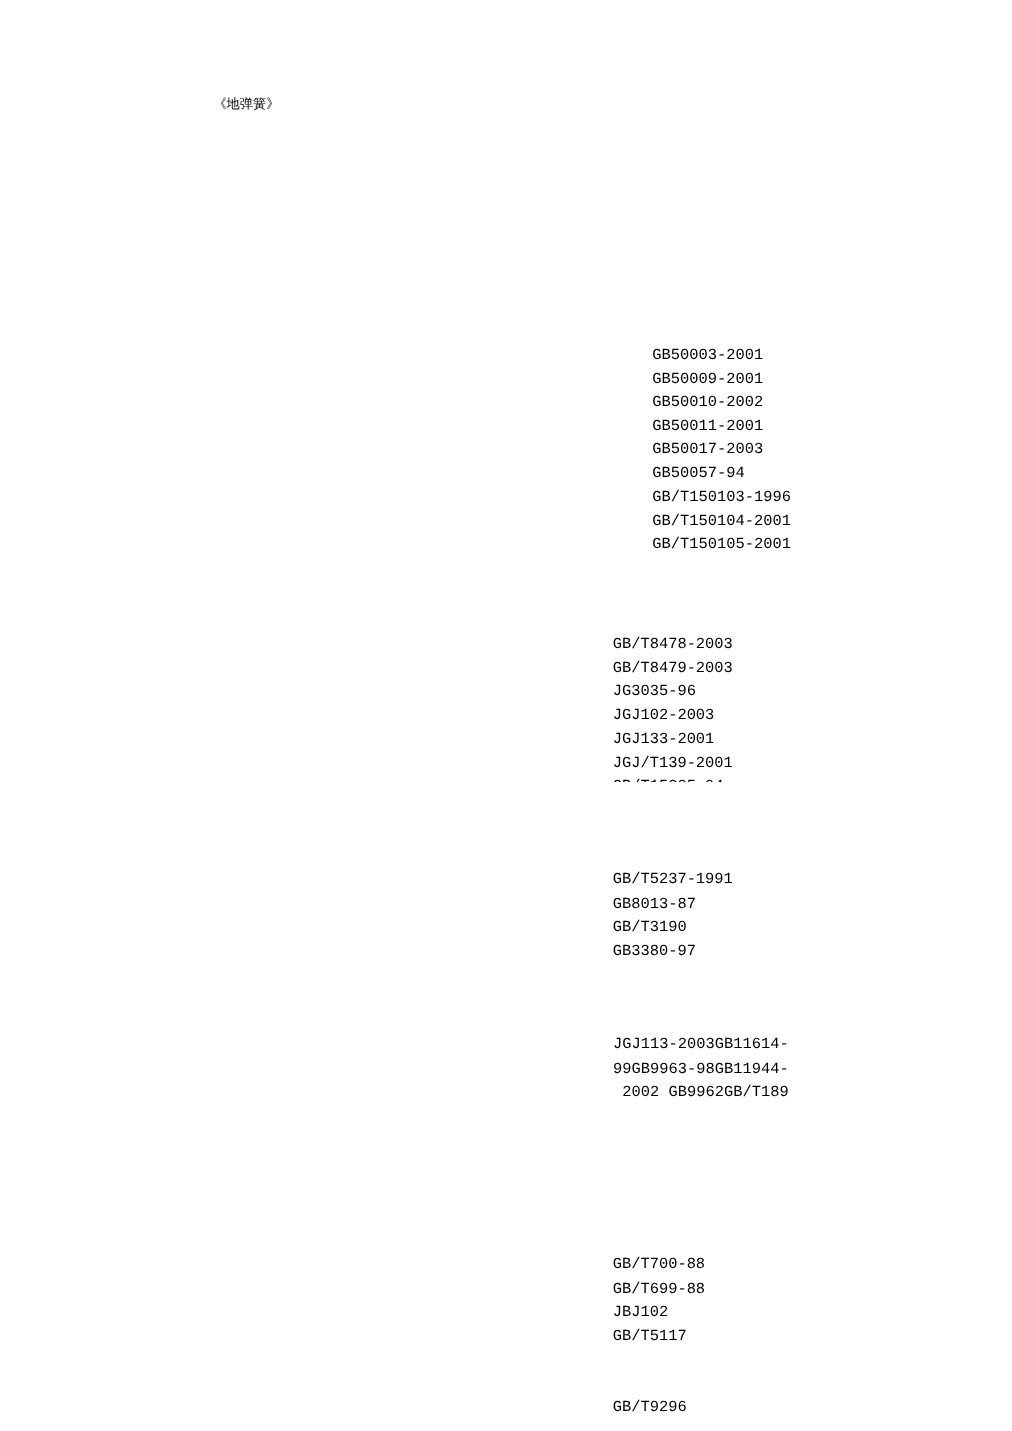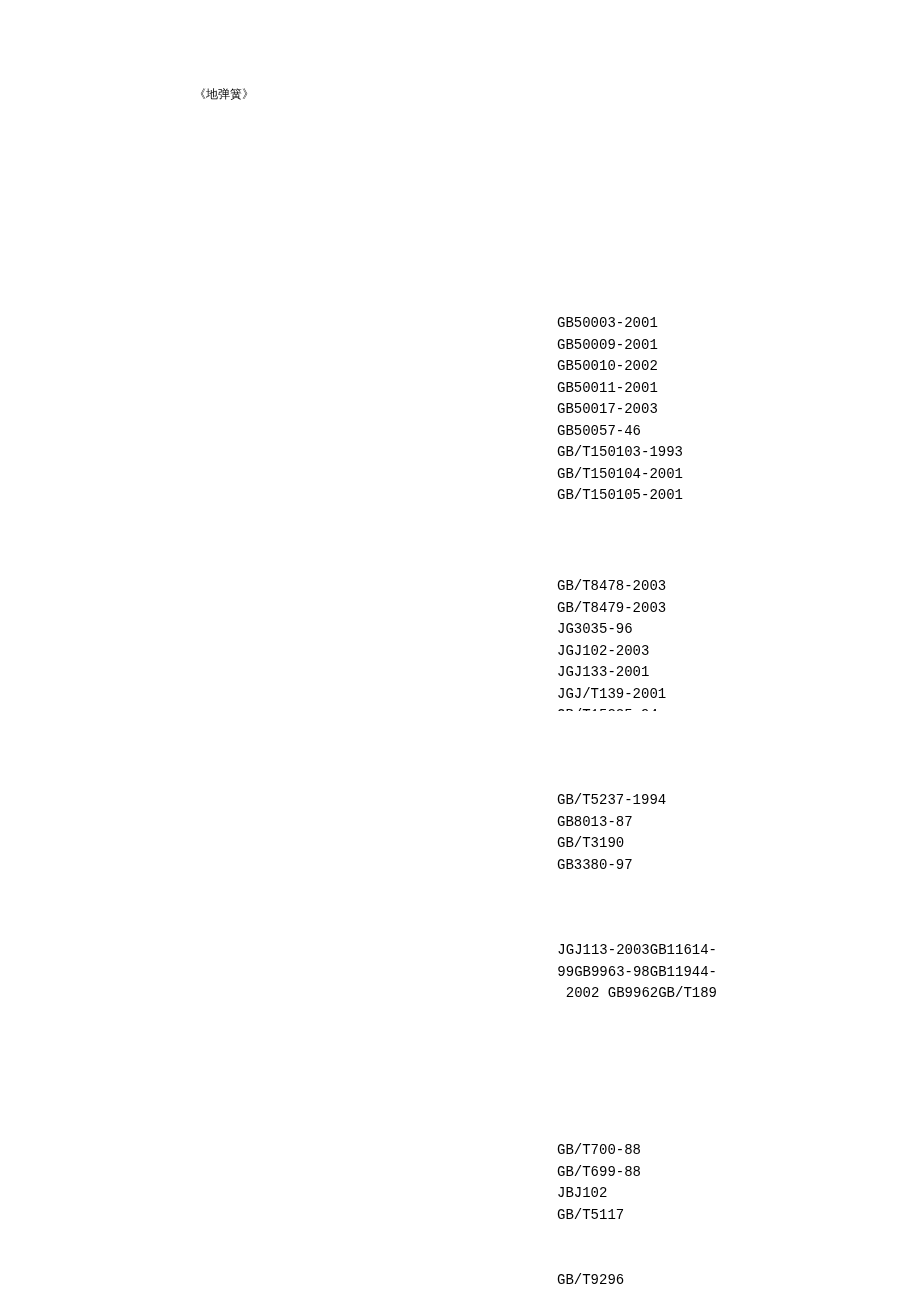--- a/index.html
+++ b/index.html
@@ -24,21 +24,21 @@
     }
     .code-block {
       position: absolute;
       left: 557px;
       font-size: 14px;
       line-height: 21.5px;
       color: #000000;
       font-family: "Courier New", monospace;
       white-space: pre-line;
     }
-    .block1 { top: 313px; }
+    .block1 { top: 313px; margin-left: 36px; }
     .block6 { top: 1270px; }
     .block2-wrap {
       position: absolute;
       left: 557px;
       top: 576px;
       height: 135px;
       overflow: hidden;
       font-size: 14px;
       line-height: 21.5px;
       font-family: "Courier New", monospace;
@@ -73,34 +73,34 @@
       font-size: 14px;
       line-height: 21.5px;
       font-family: "Courier New", monospace;
     }
   </style>
 </head>
 <body>
 
 <div class="title-text">《地弹簧》</div>
 
-<div class="code-block block1"><div>GB50003-2001</div><div>GB50009-2001</div><div>GB50010-2002</div><div>GB50011-2001</div><div>GB50017-2003</div><div>GB50057-46</div><div>GB/T150103-1993</div><div>GB/T150104-2001</div><div>GB/T150105-2001</div></div>
+<div class="code-block block1"><div>GB50003-2001</div><div>GB50009-2001</div><div>GB50010-2002</div><div>GB50011-2001</div><div>GB50017-2003</div><div>GB50057-94</div><div>GB/T150103-1996</div><div>GB/T150104-2001</div><div>GB/T150105-2001</div></div>
 
 <div class="block2-wrap">
     <div>GB/T8478-2003</div>
     <div>GB/T8479-2003</div>
     <div>JG3035-96</div>
     <div>JGJ102-2003</div>
     <div>JGJ133-2001</div>
     <div>JGJ/T139-2001</div>
     <div>GB/T15225-94</div>
   </div>
 
 <div class="block3-wrap">
-    <div>GB/T5237-1994</div>
+    <div>GB/T5237-1991</div>
     <div>GB8013-87</div>
     <div>GB/T3190</div>
     <div>GB3380-97</div>
   </div>
 
 <div class="block4-wrap">JGJ113-2003GB11614-99GB9963-98GB11944-2002 GB9962GB/T189</div>
 
 <div class="block5-wrap">
     <div>GB/T700-88</div>
     <div>GB/T699-88</div>

